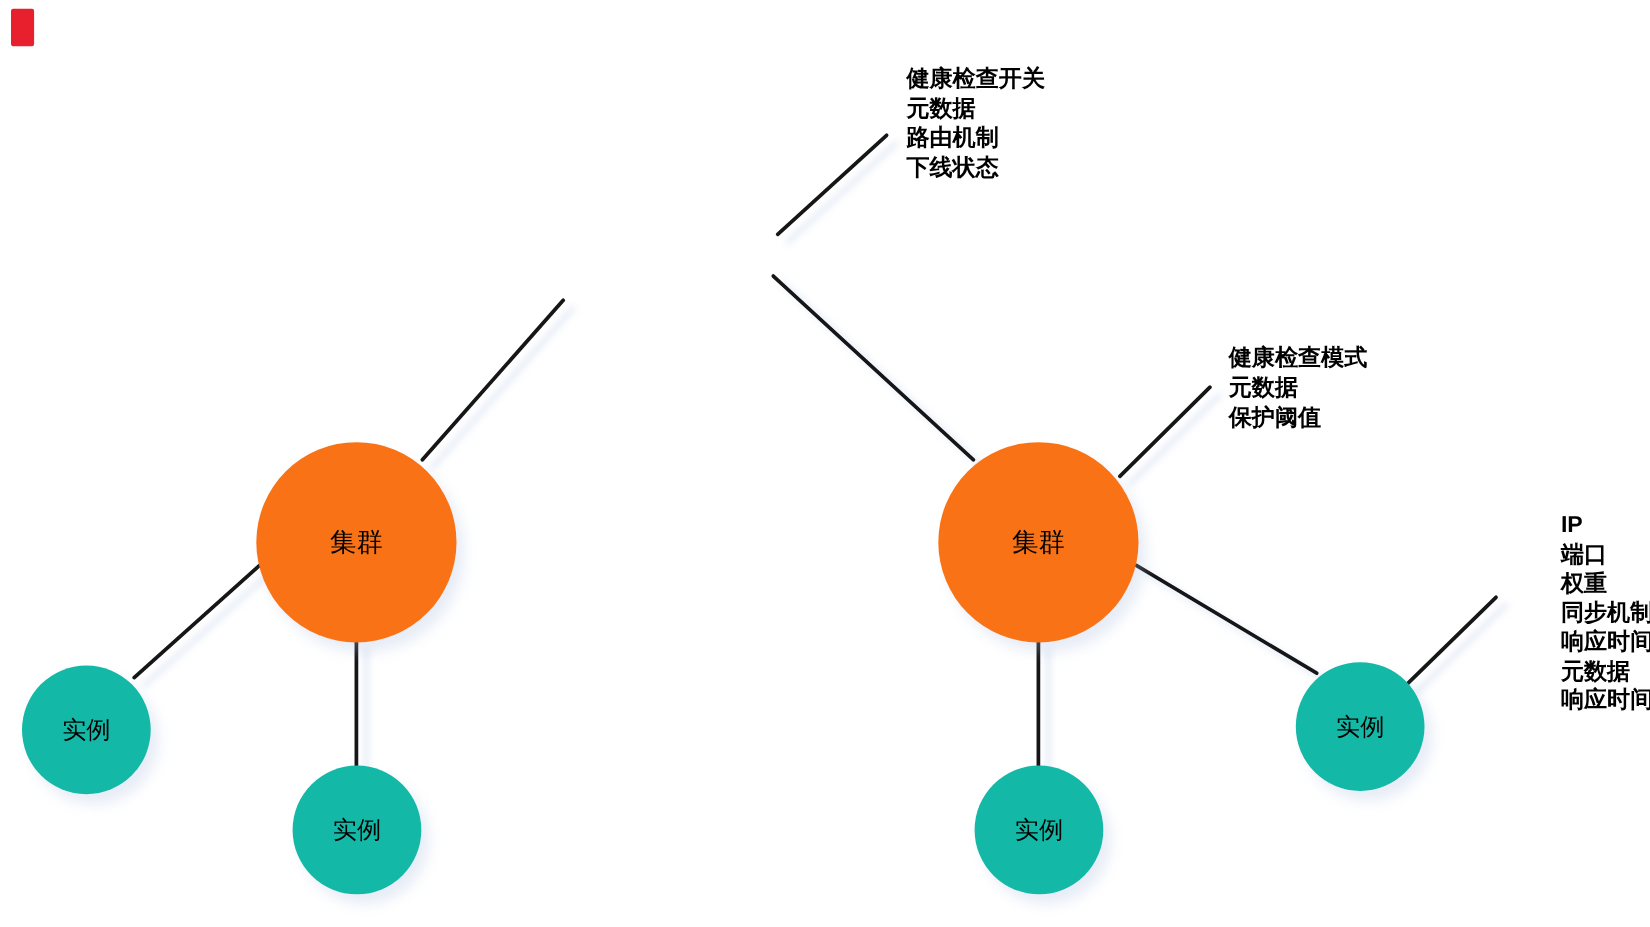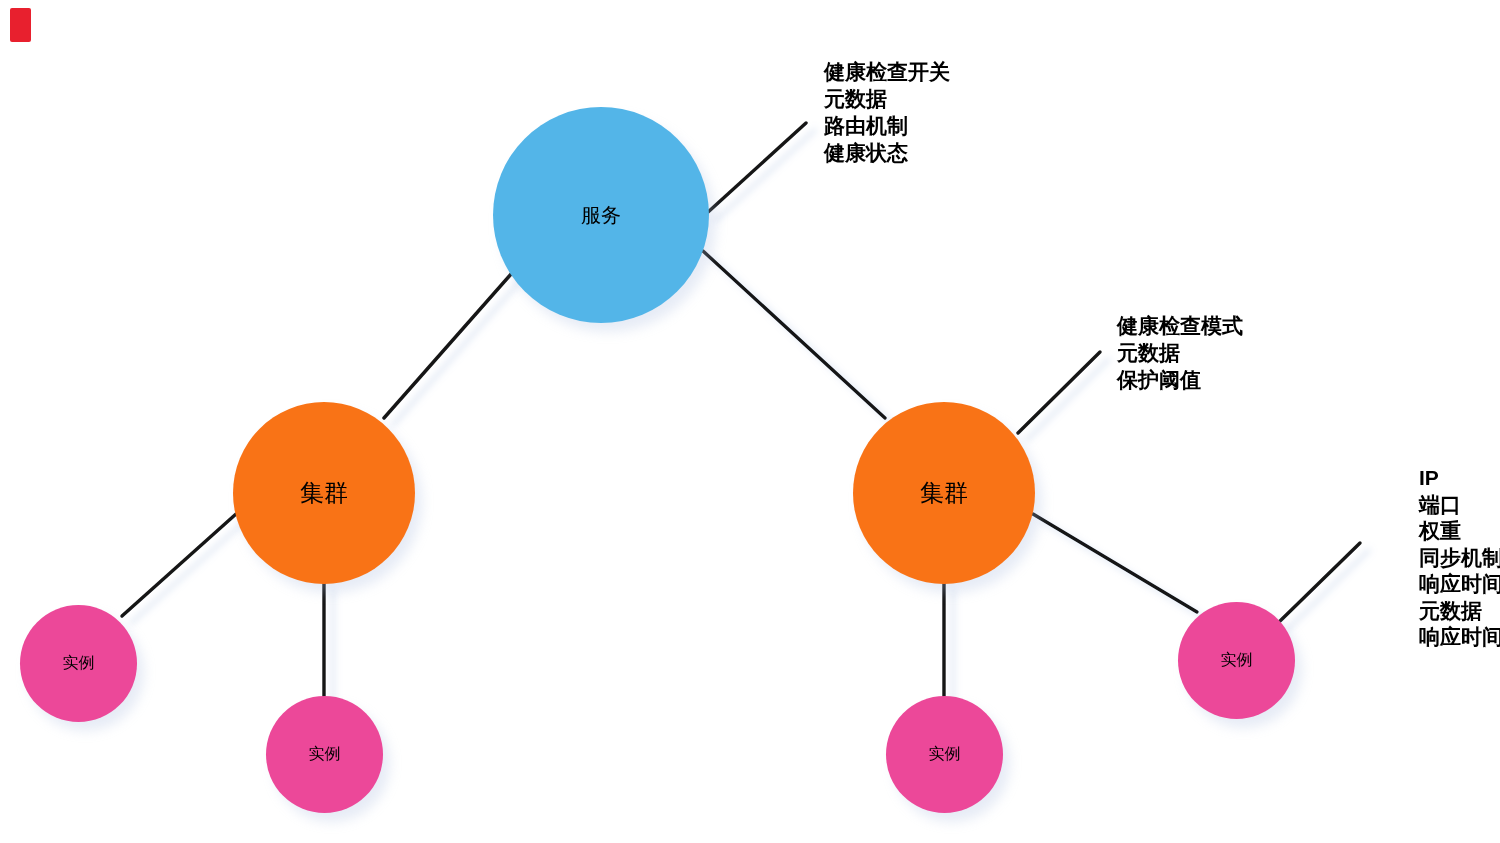--- a/index.html
+++ b/index.html
@@ -41,22 +41,22 @@
   }
   .node.cluster {
     width: 182px; height: 182px;
     background: #f97316;
     font-size: 24px;
   }
   .node.cluster.left  { left: 233px; top: 402px; }
   .node.cluster.right { left: 853px; top: 402px; }
   .node.instance {
     width: 117px; height: 117px;
-    background: #ec4899;
-    font-size: 16px;
+    background: #14b8a6;
+    font-size: 22px;
     justify-content: center;
   }
   .node.instance.i1 { left: 20px;   top: 605px; }
   .node.instance.i2 { left: 266px;  top: 696px; }
   .node.instance.i3 { left: 886px;  top: 696px; }
   .node.instance.i4 { left: 1178px; top: 602px; }
   .ann {
     position: absolute;
     color: #000000;
     font-size: 21px;
@@ -92,23 +92,20 @@
       <line x1="703" y1="251" x2="885" y2="418" stroke="#151515"></line>
       <line x1="1018" y1="433" x2="1100" y2="352" stroke="#151515"></line>
       <line x1="236" y1="514" x2="122" y2="616" stroke="#151515"></line>
       <line x1="324" y1="583" x2="324" y2="696" stroke="#151515"></line>
       <line x1="944" y1="583" x2="944" y2="696" stroke="#151515"></line>
       <line x1="1033" y1="514" x2="1197" y2="612" stroke="#151515"></line>
       <line x1="1278" y1="623" x2="1360" y2="543" stroke="#151515"></line>
     </g>
   </svg>
 
-  <div class="node service">
-    <span>服务</span>
-  </div>
 
   <div class="node cluster left">
     <span>集群</span>
   </div>
 
   <div class="node cluster right">
     <span>集群</span>
   </div>
 
   <div class="node instance i1">
@@ -124,21 +121,21 @@
   </div>
 
   <div class="node instance i4">
     <span>实例</span>
   </div>
 
   <div class="ann a1">
     <div>健康检查开关</div>
     <div>元数据</div>
     <div>路由机制</div>
-    <div>健康状态</div>
+    <div>下线状态</div>
   </div>
 
   <div class="ann a2">
     <div>健康检查模式</div>
     <div>元数据</div>
     <div>保护阈值</div>
   </div>
 
   <div class="ann a3">
     <div>IP</div>

